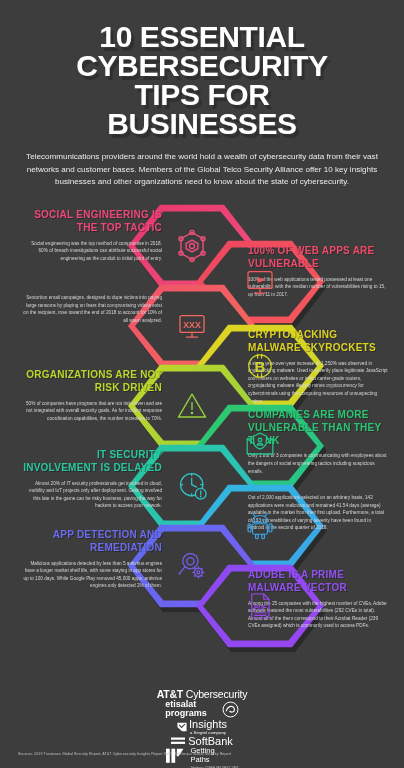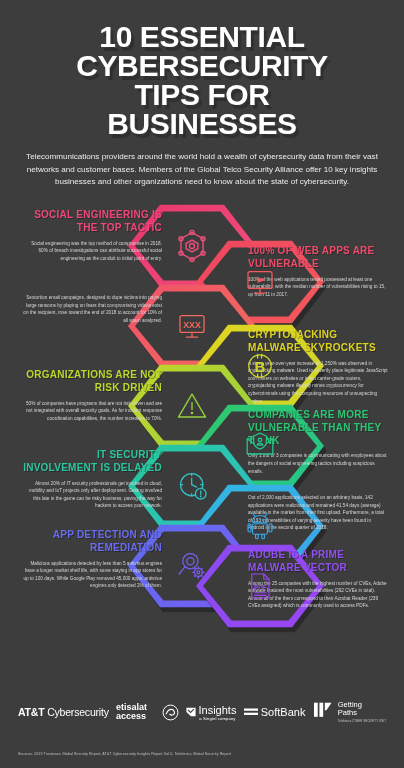--- a/index.html
+++ b/index.html
@@ -128,20 +128,21 @@
     height: 88px;
     padding: 0 14px;
   }
   .logos {
     display: flex;
     align-items: center;
     justify-content: space-between;
     height: 48px;
     margin-top: 8px;
     padding: 0 4px;
+    flex-direction: column;
   }
   .logo { color: #fff; display: flex; align-items: center; }
 
   .lg-att { font-size: 10.5px; letter-spacing: -0.2px; }
   .lg-att b { font-weight: 900; }
   .lg-att span { font-weight: 400; }
 
   .lg-eti { font-size: 9px; line-height: 1.02; font-weight: 700; display:flex; align-items:center; gap:15px; }
   .lg-eti .etxt { text-align: left; }
 
@@ -359,21 +360,21 @@
               <line x1="32.8" y1="23.2" x2="31.5" y2="24.5" fill="none" stroke="#7a5cf0" stroke-width="1.6" stroke-linecap="round" stroke-linejoin="round"></line>
               <line x1="24.5" y1="31.5" x2="23.2" y2="32.8" fill="none" stroke="#7a5cf0" stroke-width="1.6" stroke-linecap="round" stroke-linejoin="round"></line>
             </svg>
           </div>
         </div>
         <div class="txt">
           <div class="tip-head" style="color: rgb(106, 108, 240);">APP DETECTION AND REMEDIATION</div>
           <div class="tip-body">Malicious applications detected by less than 5 antivirus engines have a longer market shelf life, with some staying in app stores for up to 100 days. While Google Play removed 45,000 apps, antivirus engines only detected 2% of them.</div>
         </div>
       </div>
-      <div class="tip right" style="top: 340px;">
+      <div class="tip right" style="top: 360px;">
         <div class="hexwrap">
           <div class="hex-shadow"></div>
           <div class="hex" style="background: linear-gradient(135deg, rgb(138, 75, 240), rgb(154, 70, 242));"></div>
           <div class="hexicon">
             <svg width="30" height="30" viewBox="0 0 40 40">
               <path d="M9 4 L25 4 L32 11 L32 36 L9 36 Z" fill="none" stroke="#9a46f2" stroke-width="1.6" stroke-linecap="round" stroke-linejoin="round"></path>
               <polyline points="25,4 25,11 32,11" fill="none" stroke="#9a46f2" stroke-width="1.6" stroke-linecap="round" stroke-linejoin="round"></polyline>
               <text x="20.5" y="25" font-family="Liberation Sans, sans-serif" font-size="8.5" font-weight="700" text-anchor="middle" fill="#9a46f2">PDF</text>
               <line x1="13" y1="29" x2="28" y2="29" fill="none" stroke="#9a46f2" stroke-width="1.6" stroke-linecap="round" stroke-linejoin="round"></line>
               <line x1="13" y1="32.5" x2="28" y2="32.5" fill="none" stroke="#9a46f2" stroke-width="1.6" stroke-linecap="round" stroke-linejoin="round"></line>
@@ -390,21 +391,21 @@
   <div class="footer">
     <div class="logos">
 
       <div class="logo lg-att">
         <b>AT&amp;T</b>&nbsp;<span>Cybersecurity</span>
       </div>
 
       <div class="logo lg-eti">
         <div class="etxt">
           <div>etisalat</div>
-          <div>access</div>
+          <div>programs</div>
         </div>
         <svg width="17" height="17" viewBox="0 0 24 24">
           <circle cx="12" cy="12" r="10.5" fill="none" stroke="#fff" stroke-width="1.4"></circle>
           <path d="M6 14 C9 6 16 6 17.5 11 C18.5 15 14 17 11 14.5" fill="none" stroke="#fff" stroke-width="1.6" stroke-linecap="round"></path>
         </svg>
       </div>
 
       <div class="logo lg-tw">
         <svg width="10" height="10" viewBox="0 0 24 24">
           <polygon points="1,2 23,2 23,22 12,22 1,12" fill="#fff"></polygon>

